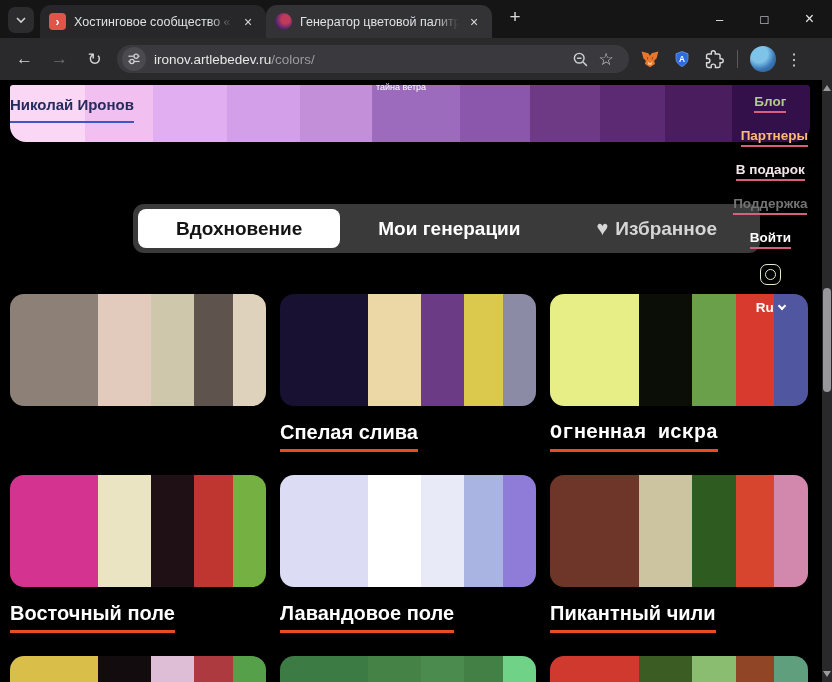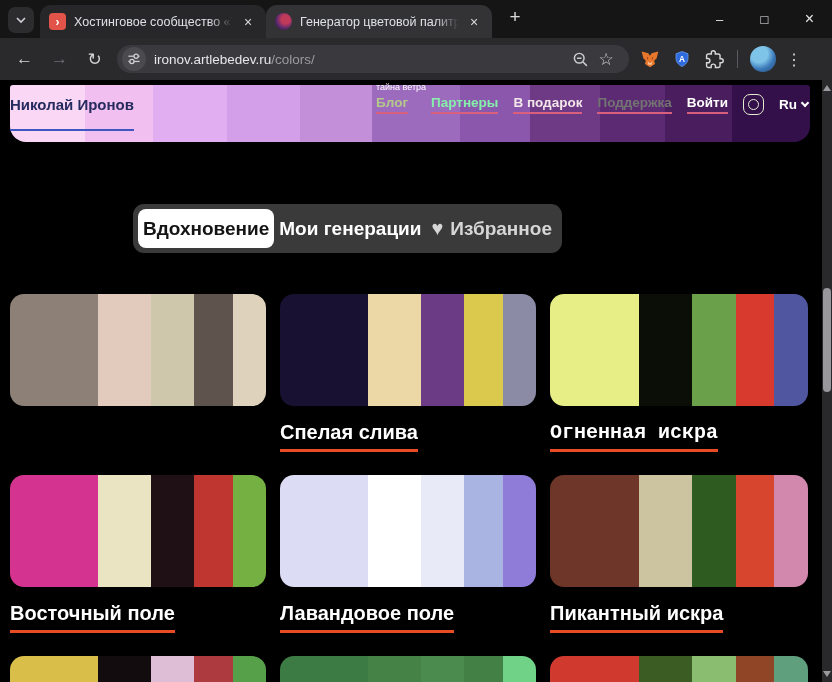--- a/index.html
+++ b/index.html
@@ -51,34 +51,34 @@
 
   
   .viewport { position:relative; height:602px; background:#000; overflow:hidden; }
   .page { width:822px; height:100%; overflow:hidden; }
 
   
   .hero { position:relative; margin:5px 12px 0 10px; height:57px; }
   .hero-bands { display:flex; height:100%; border-radius:3px 3px 16px 16px; overflow:hidden; }
   .hero-band { height:100%; }
   .site-logo { position:absolute; left:0; top:11px; font-size:15px; font-weight:bold; color:#262c5e;
-    border-bottom:2.5px solid #3f57c0; padding-bottom:16px; cursor:pointer; }
+    border-bottom:2.5px solid #3f57c0; padding-bottom:8px; cursor:pointer; }
   .palette-label { position:absolute; left:366px; top:-3px; font-size:9px; font-weight:normal; color:#fff; }
-  .site-nav { position:absolute; right:2px; top:9px; display:flex; align-items:center; gap:15px; }
+  .site-nav { position:absolute; right:2px; top:9px; display:flex; align-items:center; gap:15px;flex-direction:column; }
   .site-nav-link { font-size:13.5px; font-weight:bold; padding-bottom:2px; cursor:pointer; white-space:nowrap; }
   .insta-icon { width:21px; height:21px; border:1.6px solid #e4eccf; border-radius:7px; position:relative; cursor:pointer; }
   .insta-icon::after { content:""; position:absolute; left:4px; top:4px; width:9px; height:9px;
     border:1.6px solid #e4eccf; border-radius:50%; }
   .lang { display:flex; align-items:center; gap:5px; color:#fff; font-weight:bold; font-size:13.5px; cursor:pointer; }
   .lang-chev { width:6px; height:6px; border-right:2px solid #fff; border-bottom:2px solid #fff;
     transform:rotate(45deg); margin-top:-3px; }
 
   
   .view-tabs { margin:62px 0 0 133px; display:inline-flex; background:#3a3a3a; border-radius:11px; padding:5px; }
-  .view-tab { font-size:19px; font-weight:bold; color:#fff; padding:8px 5px; border-radius:8px;
+  .view-tab { font-size:19px; font-weight:bold; color:#fff; padding:8px 38px; border-radius:8px;
     cursor:pointer; white-space:nowrap; display:flex; align-items:center; }
   .view-tab.active { background:#fff; color:#141414; }
   .view-tab.fav { color:#d6d6d6; }
   .heart { margin-right:7px; font-size:20px; }
 
   
   .grid { margin:41px 0 0 10px; width:812px; display:grid; grid-template-columns:256px 256px 258px;
     column-gap:14px; row-gap:23px; }
   .card { cursor:pointer; }
   .swatch { height:112px; border-radius:14px; overflow:hidden; display:flex; }
@@ -192,21 +192,21 @@
             <div class="hero-band" style="width: 70px; background: rgb(138, 87, 173);"></div>
             <div class="hero-band" style="width: 70px; background: rgb(110, 58, 134);"></div>
             <div class="hero-band" style="width: 65px; background: rgb(92, 42, 114);"></div>
             <div class="hero-band" style="width: 67px; background: rgb(74, 29, 94);"></div>
             <div class="hero-band" style="width: 78px; background: rgb(51, 16, 74);"></div>
           </div>
         <div class="site-logo">Николай Иронов</div>
         <div class="palette-label">тайна ветра</div>
         <div class="site-nav" id="site-nav">
             <span class="site-nav-link" style="color: rgb(179, 200, 139); border-bottom: 2px solid rgb(216, 95, 125);">Блог</span>
-            <span class="site-nav-link" style="color: #86efac; border-bottom: 2px solid rgb(216, 95, 125); margin-left: 8px;">Партнеры</span>
+            <span class="site-nav-link" style="color: #fdba74; border-bottom: 2px solid rgb(216, 95, 125); margin-left: 8px;">Партнеры</span>
             <span class="site-nav-link" style="color: rgb(242, 230, 234); border-bottom: 2px solid rgb(216, 95, 125);">В подарок</span>
             <span class="site-nav-link" style="color: #737373; border-bottom: 2px solid rgb(216, 95, 125);">Поддержка</span>
             <span class="site-nav-link" style="color: rgb(255, 255, 255); border-bottom: 2px solid rgb(216, 95, 125);">Войти</span>
             <span class="insta-icon"></span>
             <span class="lang">
               <span>Ru</span>
               <span class="lang-chev"></span>
             </span>
           </div>
       </div>
@@ -275,21 +275,21 @@
             <div><span class="card-name" style="border-bottom-color: rgb(233, 75, 37);">Лавандовое поле</span></div>
           </div>
           <div class="card">
             <div class="swatch">
               <div class="swatch-band" style="width: 34.5%; background: rgb(110, 54, 40);"></div>
               <div class="swatch-band" style="width: 20.5%; background: rgb(204, 196, 161);"></div>
               <div class="swatch-band" style="width: 17%; background: rgb(46, 92, 32);"></div>
               <div class="swatch-band" style="width: 15%; background: rgb(216, 69, 47);"></div>
               <div class="swatch-band" style="width: 13%; background: rgb(210, 136, 173);"></div>
             </div>
-            <div><span class="card-name" style="border-bottom-color: rgb(233, 75, 37);">Пикантный искра</span></div>
+            <div><span class="card-name" style="border-bottom-color: rgb(233, 75, 37);">Пикантный чили</span></div>
           </div>
           <div class="card">
             <div class="swatch">
               <div class="swatch-band" style="width: 34.5%; background: rgb(217, 191, 74);"></div>
               <div class="swatch-band" style="width: 20.5%; background: rgb(18, 12, 14);"></div>
               <div class="swatch-band" style="width: 17%; background: rgb(222, 189, 214);"></div>
               <div class="swatch-band" style="width: 15%; background: rgb(172, 58, 62);"></div>
               <div class="swatch-band" style="width: 13%; background: rgb(85, 160, 72);"></div>
             </div>
           </div>

